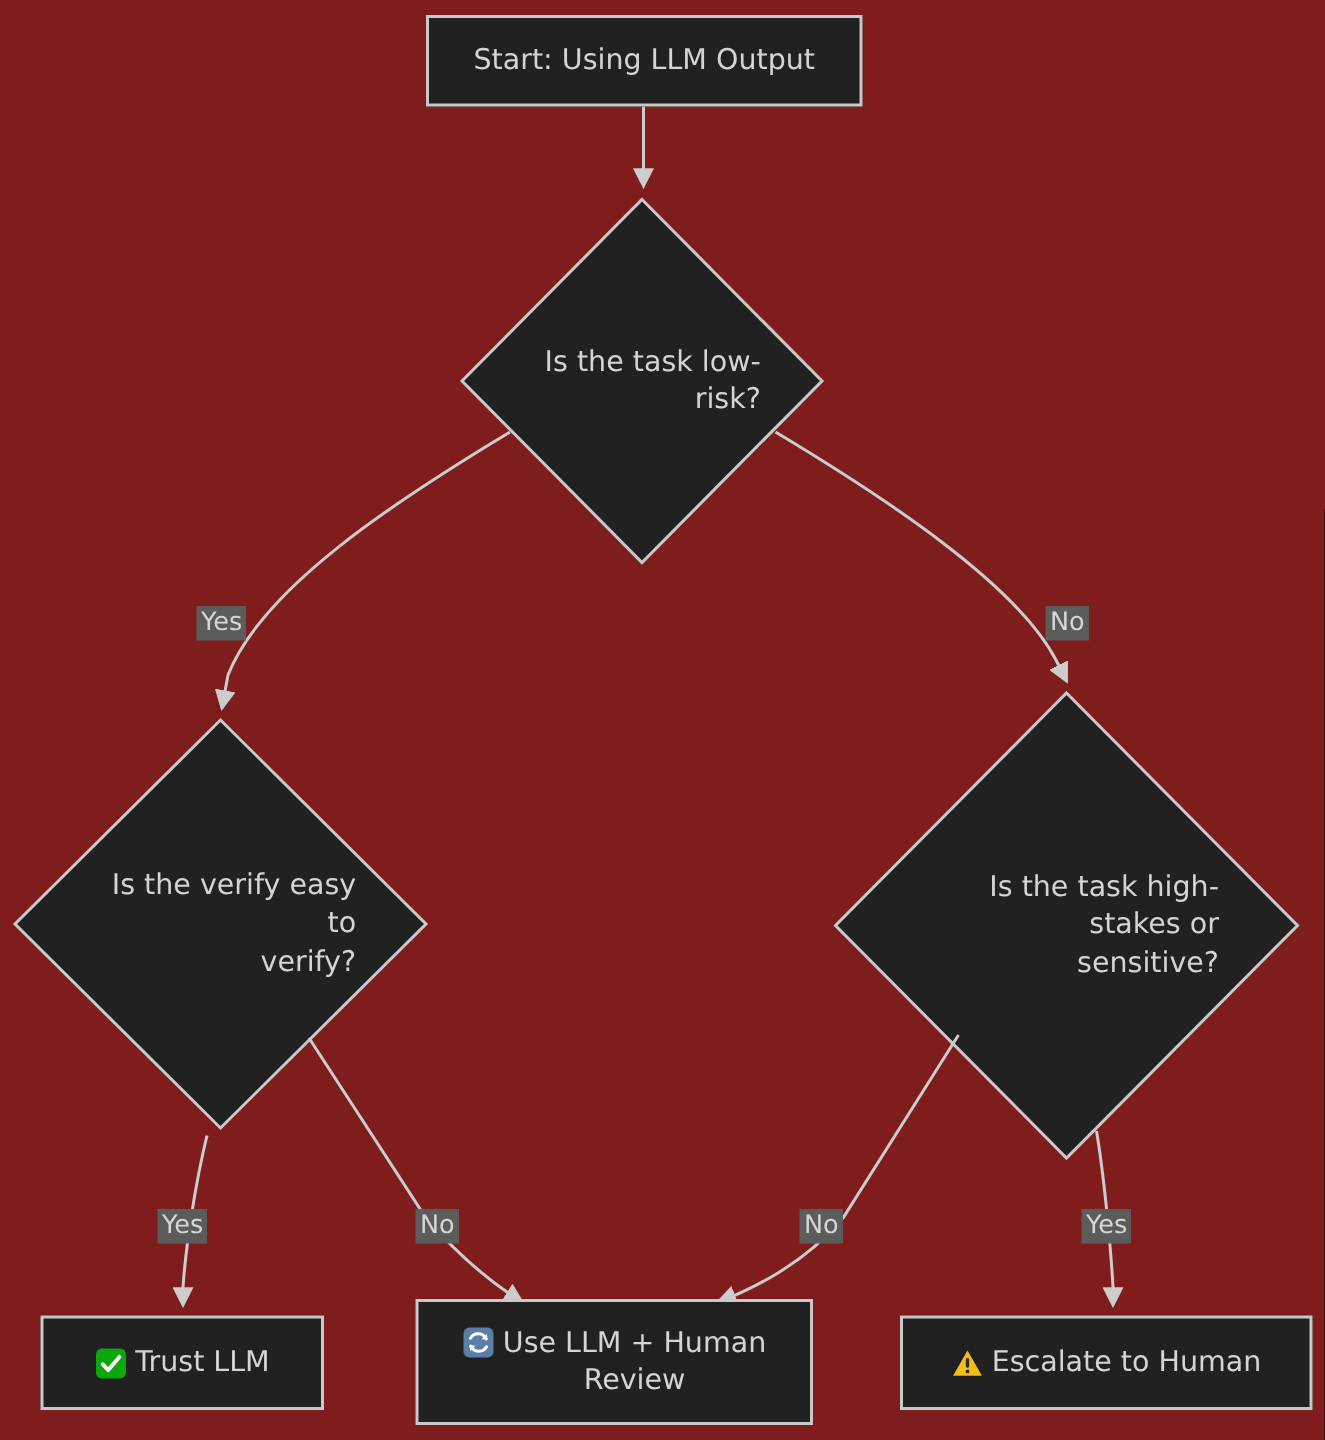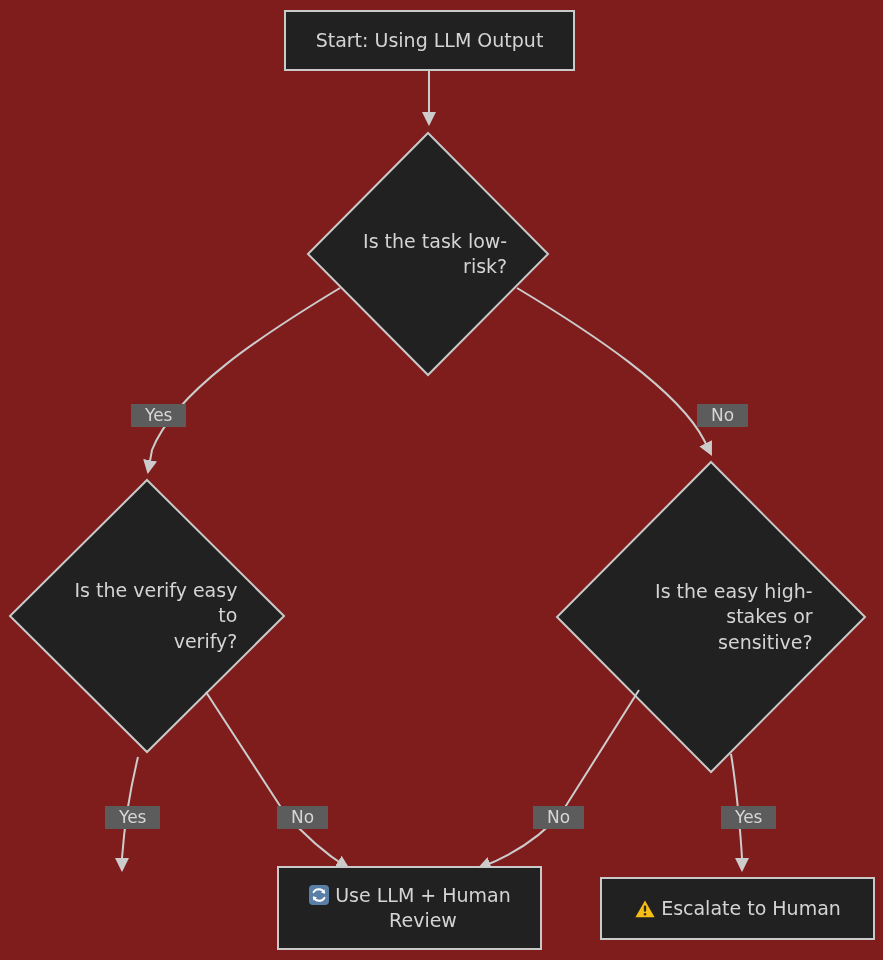--- a/index.html
+++ b/index.html
@@ -64,21 +64,21 @@
     line-height: 1.34;
     white-space: pre-line;
     z-index: 3;
   }
   .edge-label {
     position: absolute;
     background: #5c5c5c;
     color: #d6d6d6;
     font-size: 17px;
     line-height: 23px;
-    padding: 0px 14px;
+    padding: 0px 3px;
     z-index: 4;
     white-space: nowrap;
   }
   .emoji {
     display: inline-block;
     width: 22px;
     height: 22px;
     vertical-align: -4px;
     margin-right: 5px;
     position: relative;
@@ -123,24 +123,33 @@
   <div class="diamond-wrap" style="left:308px; top:133px; width:240px; height:242px;">
     <div class="diamond-text">Is the task low-risk?</div>
   </div>
 
   <div class="diamond-wrap" style="left:10px; top:480px; width:274px; height:272px;">
     <div class="diamond-text">Is the verify easy to
 verify?</div>
   </div>
 
   <div class="diamond-wrap" style="left:557px; top:462px; width:308px; height:310px;">
-    <div class="diamond-text">Is the easy high-stakes or
+    <div class="diamond-text">Is the task high-stakes or
 sensitive?</div>
   </div>
 
+  <div class="node rect-node" style="left:27px; top:877px; width:189px; height:63px;">
+    <span class="emoji">
+      <svg width="22" height="22" viewBox="0 0 22 22">
+        <rect x="1" y="1" width="20" height="20" rx="4" fill="#0aa80a"></rect>
+        <path d="M5.5 11.5 L9.2 15.4 L16.6 6.6" fill="none" stroke="#ffffff" stroke-width="2.6" stroke-linecap="round" stroke-linejoin="round"></path>
+      </svg>
+    </span>
+    <span class="label-inner">Trust LLM</span>
+  </div>
 
   <div class="node rect-node" style="left:277px; top:866px; width:265px; height:84px;">
     <span class="emoji" style="align-self:flex-start; margin-top:10px;">
       <svg width="22" height="22" viewBox="0 0 22 22">
         <rect x="1" y="1" width="20" height="20" rx="4" fill="#5a7fa6"></rect>
         <path d="M16.2 8.6 A6 6 0 0 0 5.6 8.1" fill="none" stroke="#ffffff" stroke-width="2" stroke-linecap="round"></path>
         <path d="M5.8 13.4 A6 6 0 0 0 16.4 13.9" fill="none" stroke="#ffffff" stroke-width="2" stroke-linecap="round"></path>
         <path d="M16.6 5.2 L16.9 9.2 L13.0 8.8 z" fill="#ffffff"></path>
         <path d="M5.4 16.8 L5.1 12.8 L9.0 13.2 z" fill="#ffffff"></path>
       </svg>

